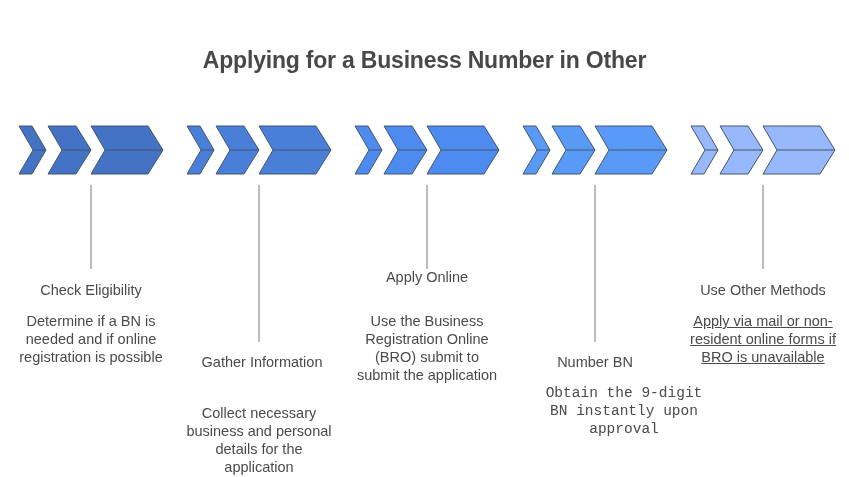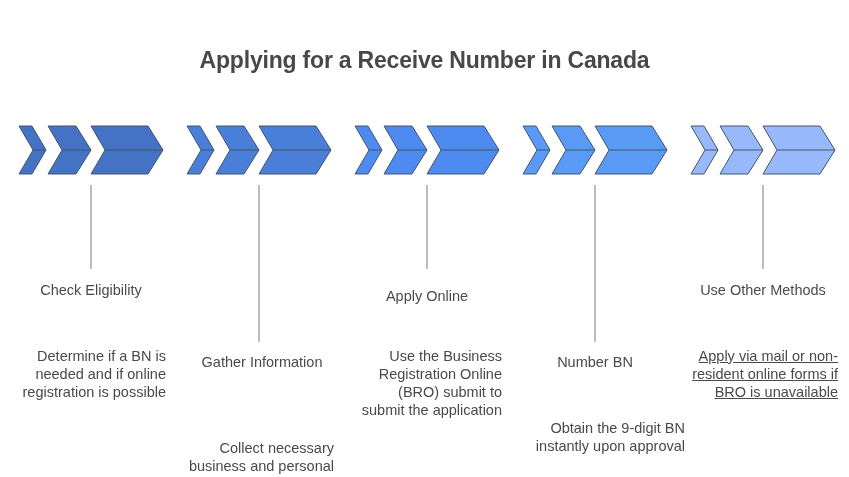--- a/index.html
+++ b/index.html
@@ -2,26 +2,26 @@
 <html><head>
 <meta charset="utf-8">
 <style>
   html, body { margin: 0; padding: 0; background: #ffffff; }
   body { width: 849px; height: 477px; position: relative; overflow: hidden;
          font-family: "Liberation Sans", "DejaVu Sans", sans-serif; color: #484848; }
   .title { position: absolute; left: 0; top: 47px; width: 849px; text-align: center;
            font-size: 23px; font-weight: bold; color: #484848; letter-spacing: -0.2px; }
   svg.diagram { position: absolute; left: 0; top: 0; }
   .step-label { position: absolute; width: 160px; text-align: center; font-size: 14.5px; color: #4a4a4a; }
-  .step-desc { position: absolute; width: 150px; text-align: right; font-size: 14.5px; line-height: 18px; color: #4a4a4a; margin-top: 35px; }
+  .step-desc { position: absolute; width: 150px; text-align: center; font-size: 14.5px; line-height: 18px; color: #4a4a4a; }
 </style>
 </head>
 <body>
 
-<div class="title">Applying for a Receive Number in Canada</div>
+<div class="title">Applying for a Business Number in Other</div>
 
 <svg class="diagram" width="849" height="477" viewBox="0 0 849 477">
 
   <g>
     <polygon points="19,126 32,126 46,150 32,174 19,174 33,150" fill="#4472c4" stroke="#44546a" stroke-width="1"></polygon>
     <line x1="33" y1="150" x2="46" y2="150" stroke="#44546a" stroke-width="1"></line>
     <polygon points="48,126 76,126 91,150 76,174 48,174 62,150" fill="#4472c4" stroke="#44546a" stroke-width="1"></polygon>
     <line x1="62" y1="150" x2="91" y2="150" stroke="#44546a" stroke-width="1"></line>
     <polygon points="91,126 148,126 163,150 148,174 91,174 105,150" fill="#4472c4" stroke="#44546a" stroke-width="1"></polygon>
     <line x1="105" y1="150" x2="163" y2="150" stroke="#44546a" stroke-width="1"></line>
@@ -68,20 +68,20 @@
     <line x1="91" y1="185" x2="91" y2="269" stroke="#a6a6a6" stroke-width="1.5"></line>
   </g>
 </svg>
 
 <div class="step-label" style="left:11px; top:282px;">Check Eligibility</div>
 <div class="step-desc" style="left:16px; top:312px;">Determine if a BN is needed and if online registration is possible</div>
 
 <div class="step-label" style="left:182px; top:354px;">Gather Information</div>
 <div class="step-desc" style="left:184px; top:404px;">Collect necessary business and personal details for the application</div>
 
-<div class="step-label" style="left:347px; top:288px;">Apply Online</div>
+<div class="step-label" style="left:347px; top:269px;">Apply Online</div>
 <div class="step-desc" style="left:352px; top:312px;">Use the Business Registration Online (BRO) submit to submit the application</div>
 
 <div class="step-label" style="left:515px; top:354px;">Number BN</div>
-<div class="step-desc" style="left:525px; top:384px; width:160px;">Obtain the 9-digit BN instantly upon approval</div>
+<div class="step-desc" style="left:544px; top:384px; width:160px;font-family:Liberation Mono, monospace;">Obtain the 9-digit BN instantly upon approval</div>
 
 <div class="step-label" style="left:683px; top:282px;">Use Other Methods</div>
 <div class="step-desc" style="left:688px; top:312px;text-decoration:underline;">Apply via mail or non-resident online forms if BRO is unavailable</div>
 
 </body></html>

